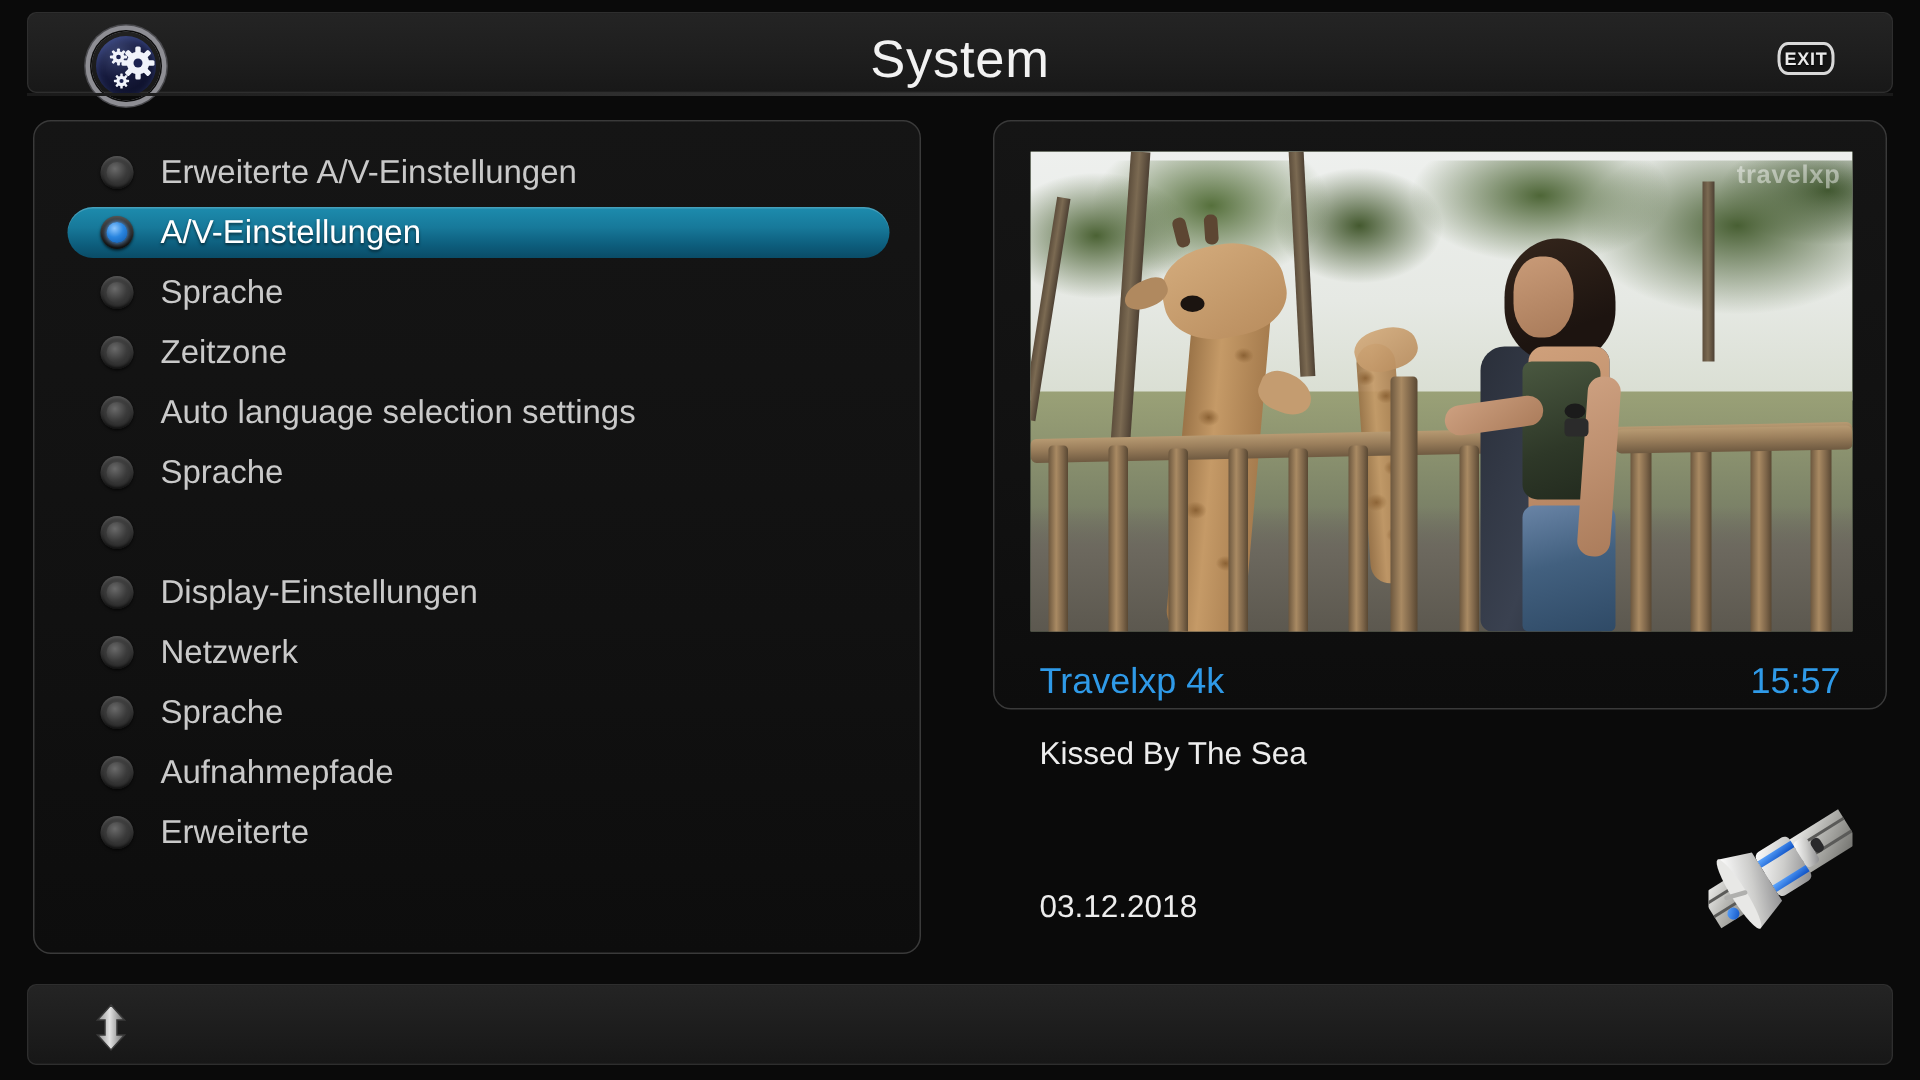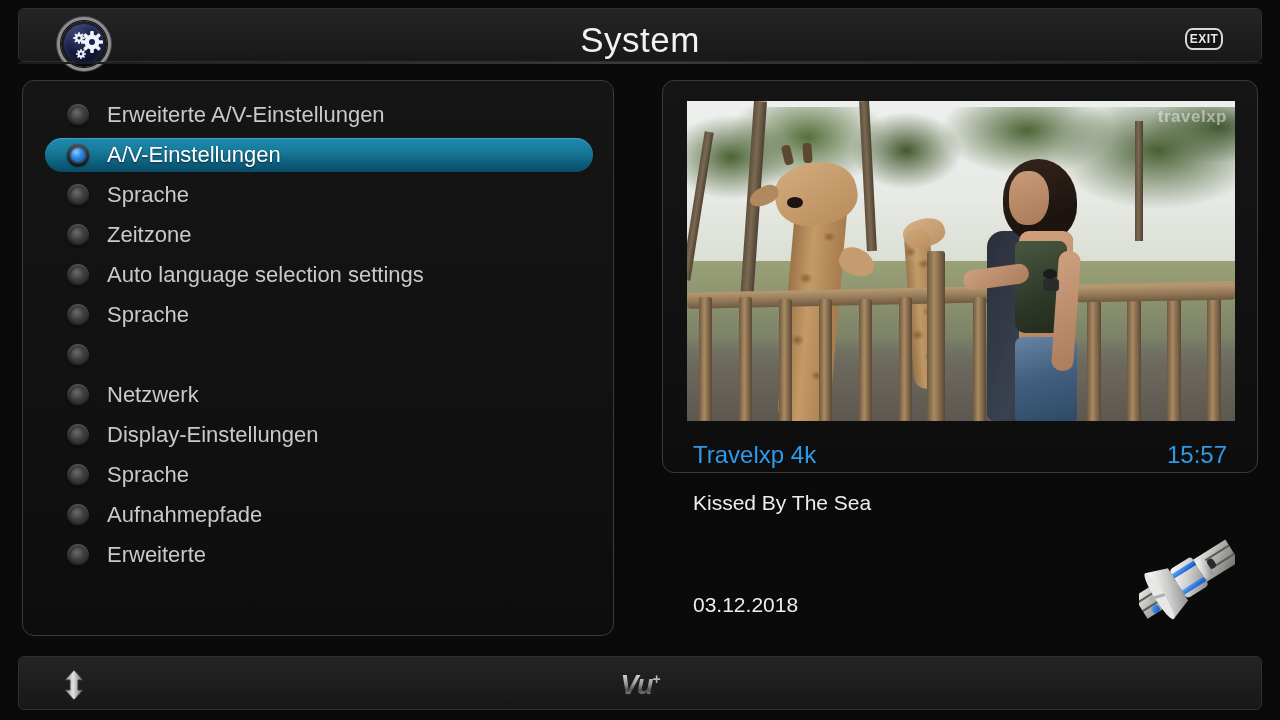--- a/index.html
+++ b/index.html
@@ -409,25 +409,25 @@
     </div>
     <div class="menu-item">
       <span class="radio"></span>
       <span class="menu-label">Sprache</span>
     </div>
     <div class="menu-item">
       <span class="radio"></span>
     </div>
     <div class="menu-item">
       <span class="radio"></span>
+      <span class="menu-label">Display-Einstellungen</span>
+    </div>
+    <div class="menu-item">
+      <span class="radio"></span>
       <span class="menu-label">Netzwerk</span>
-    </div>
-    <div class="menu-item">
-      <span class="radio"></span>
-      <span class="menu-label">Display-Einstellungen</span>
     </div>
     <div class="menu-item">
       <span class="radio"></span>
       <span class="menu-label">Sprache</span>
     </div>
     <div class="menu-item">
       <span class="radio"></span>
       <span class="menu-label">Aufnahmepfade</span>
     </div>
     <div class="menu-item">
@@ -546,17 +546,14 @@
     <defs>
       <linearGradient id="arrowG" x1="0" y1="0" x2="1" y2="0">
         <stop offset="0%" stop-color="#8e8e8e"></stop>
         <stop offset="45%" stop-color="#e2e2e2"></stop>
         <stop offset="100%" stop-color="#6a6a6a"></stop>
       </linearGradient>
     </defs>
     <path d="M15 1 L24 11 L19 11 L19 21 L24 21 L15 31 L6 21 L11 21 L11 11 L6 11 Z" fill="url(#arrowG)" stroke="#3a3a3a" stroke-width="1"></path>
   </svg>
 
-  <div id="vu-logo">
-    <span>Vu</span><sup>+</sup>
-  </div>
 
 </div>
 
 </body></html>

